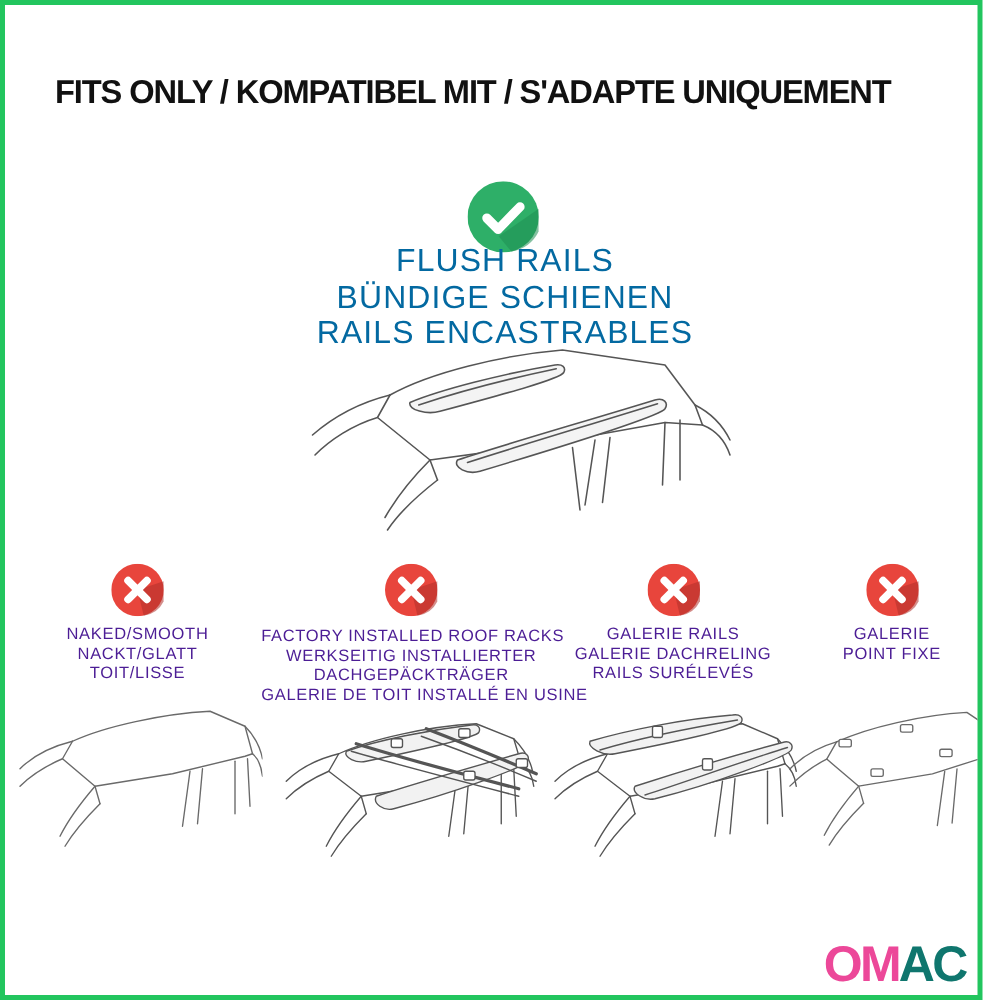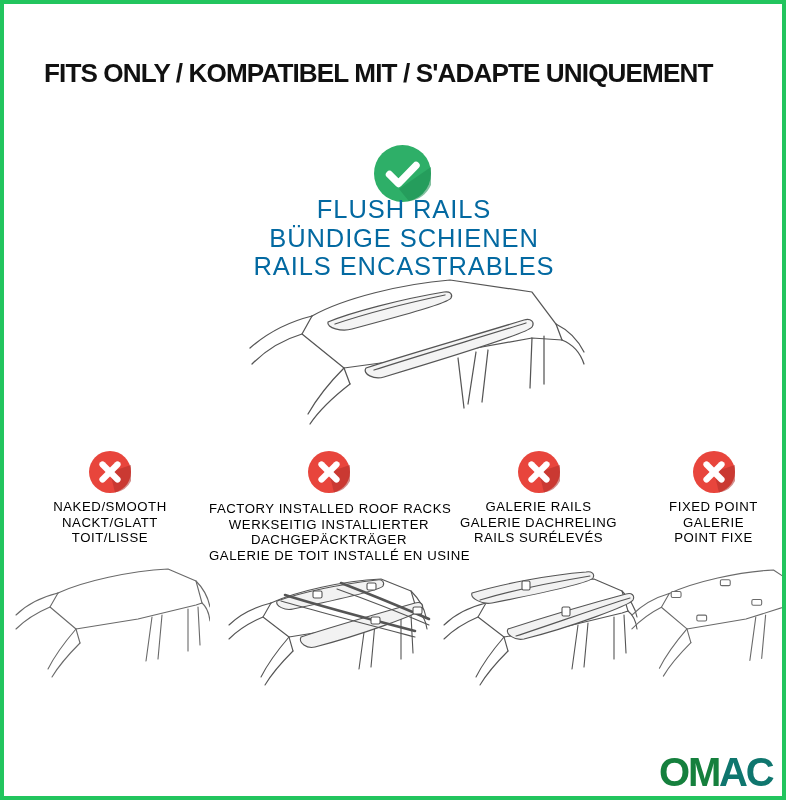--- a/index.html
+++ b/index.html
@@ -79,21 +79,21 @@
     height: 250px;
   }
   .col .icon-wrap { left: 50%; top: 0; transform: translateX(-50%); }
 
   .col-label {
     position: absolute;
     top: 48px;
     left: 0;
     width: 100%;
     text-align: center;
-    color: #000000;
+    color: #4c1d95;
   }
   .col-label .ln {
     font-family: "Liberation Sans", sans-serif;
     font-size: 13.2px;
     line-height: 15.6px;
     letter-spacing: 0.55px;
     white-space: nowrap;
   }
 
   .col-art {
@@ -117,21 +117,21 @@
   .logo {
     position: absolute;
     left: 655px;
     top: 748px;
     font-family: "Liberation Sans", sans-serif;
     font-weight: bold;
     font-size: 40px;
     letter-spacing: -2.2px;
     line-height: 40px;
   }
-  .logo .dark { color: #15803d; }
+  .logo .dark { color: #ec4899; }
   .logo .accent { color: #0f766e; }
 </style>
 </head>
 <body>
 
 <div id="page">
 
   <div class="title">FITS ONLY / KOMPATIBEL MIT / S'ADAPTE UNIQUEMENT</div>
 
   <div class="icon-wrap hero-icon">
@@ -321,21 +321,20 @@
       <svg width="42" height="42" viewBox="0 0 42 42" aria-hidden="true">
         <circle cx="21" cy="21" r="21" fill="#E8453C"></circle>
         <path d="M21 21 L42 14 L42 30 A21 21 0 0 1 26 41.5 Z" fill="#B02F29" opacity="0.55"></path>
         <g stroke="#ffffff" stroke-width="6.2" stroke-linecap="round">
           <line x1="13.5" y1="13.5" x2="28.5" y2="28.5"></line>
           <line x1="28.5" y1="13.5" x2="13.5" y2="28.5"></line>
         </g>
       </svg>
     </div>
     <div class="col-label">
-      <div class="ln">FIXED POINT</div>
       <div class="ln">GALERIE</div>
       <div class="ln">POINT FIXE</div>
     </div>
     <div class="col-art">
       <svg viewBox="0 0 178 130" aria-hidden="true">
         <g fill="none" stroke="#6a6a6a" stroke-width="1.1" stroke-linecap="round" stroke-linejoin="round">
           <path d="M44 34 C70 22 114 12 150 10 L168 22 L172 44"></path>
           <path d="M44 34 L36 48 L62 70 L66 84"></path>
           <path d="M62 70 L122 60 L166 46 L172 44"></path>
           <path d="M44 34 C30 38 16 46 6 56"></path>

